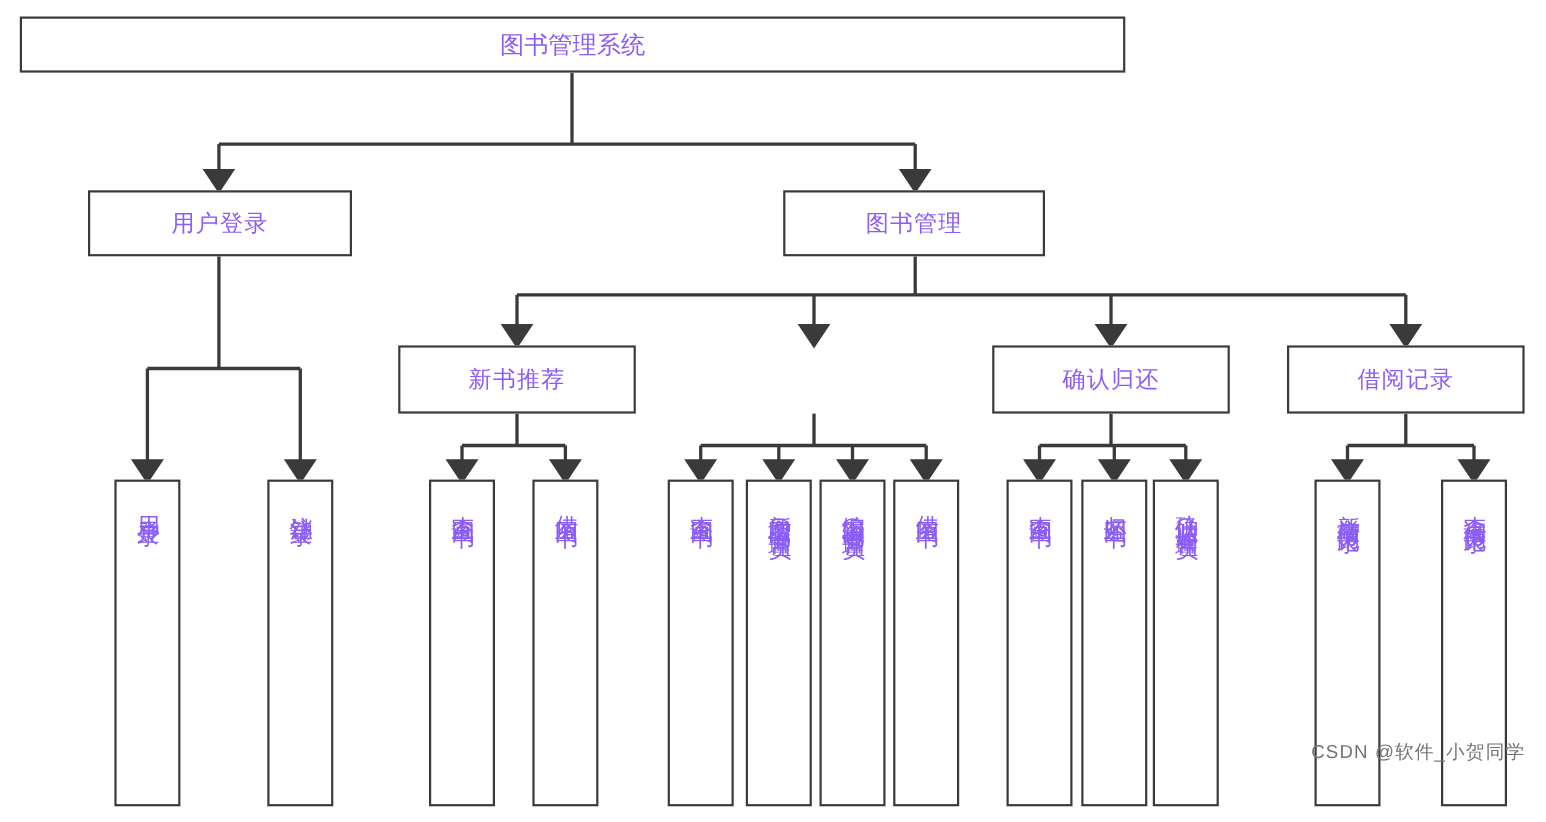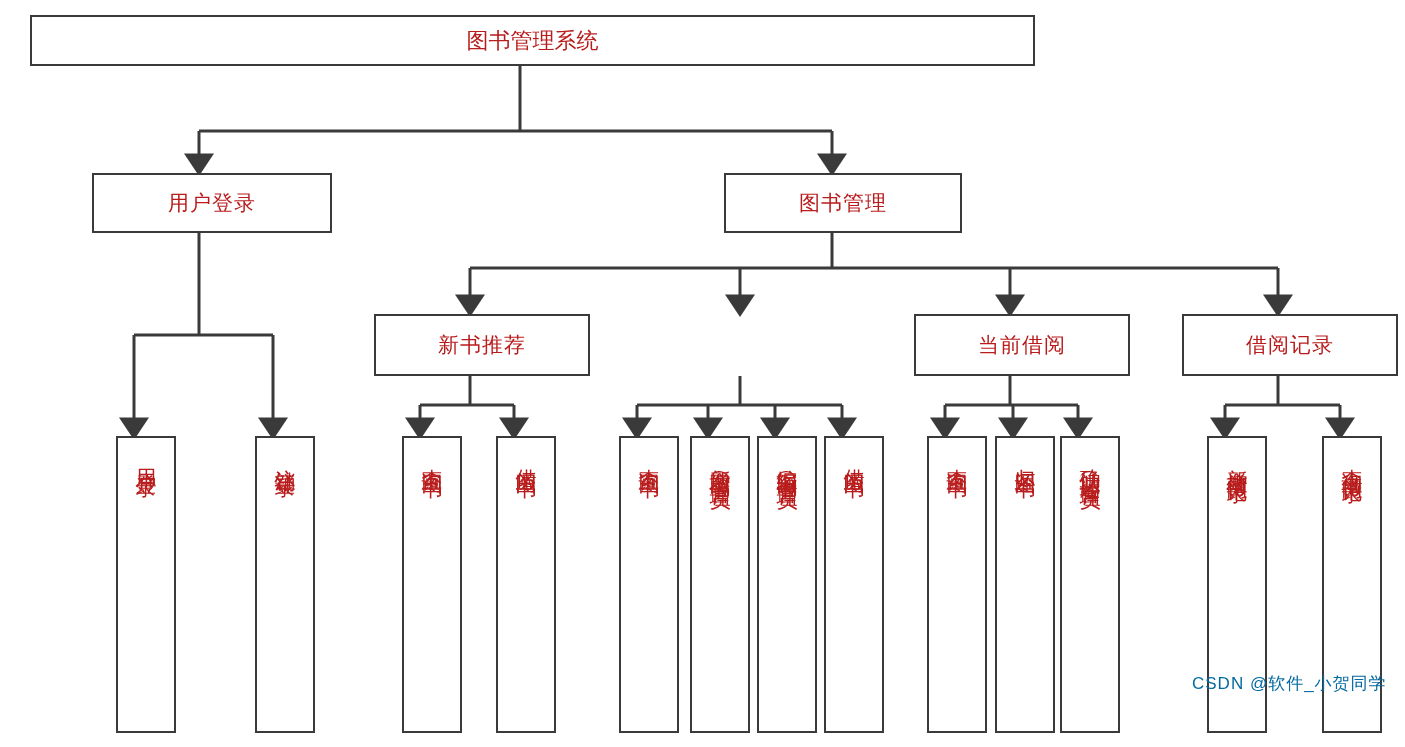--- a/index.html
+++ b/index.html
@@ -13,22 +13,21 @@
   #edges{position:absolute;left:0;top:0;width:1405px;height:747px;pointer-events:none;}
 
   .node{
     position:absolute;
     box-sizing:border-box;
     background:#ffffff;
     border:2px solid #3a3a3a;
     display:flex;
     align-items:center;
     justify-content:center;
-    color:#b91c1c;
-    margin-left:12px;
+    color:#8b5cf6;
   }
   .node.h{ font-size:21px; letter-spacing:1px; }
   .node.root{ font-size:22px; }
 
   
   .node.v{
     align-items:flex-start;
     justify-content:center;
     padding-top:14px;
   }
@@ -38,21 +37,21 @@
     font-size:21px;
     line-height:1.05;
     letter-spacing:3px;
     white-space:nowrap;
   }
 
   .watermark{
     position:absolute;
     left:1192px; top:672px;
     font-size:17px;
-    color:#0369a1;
+    color:#737373;
     letter-spacing:1px;
     white-space:nowrap;
   }
 </style>
 </head>
 <body>
 
 <div id="canvas">
 
   <svg id="edges" viewBox="0 0 1405 747">
@@ -113,21 +112,21 @@
     <span>用户登录</span>
   </div>
   <div class="node h" style="left:712px;top:173px;width:238px;height:60px;">
     <span>图书管理</span>
   </div>
 
   <div class="node h" style="left:362px;top:314px;width:216px;height:62px;">
     <span>新书推荐</span>
   </div>
   <div class="node h" style="left:902px;top:314px;width:216px;height:62px;">
-    <span>当前借阅</span>
+    <span>确认归还</span>
   </div>
   <div class="node h" style="left:1170px;top:314px;width:216px;height:62px;align-items:center;">
     <span>借阅记录</span>
   </div>
 
   <div class="node v" style="left:104px;top:436px;width:60px;height:297px;">
     <span class="vtext">用户登录</span>
   </div>
   <div class="node v" style="left:243px;top:436px;width:60px;height:297px;">
     <span class="vtext">注销登录</span>

